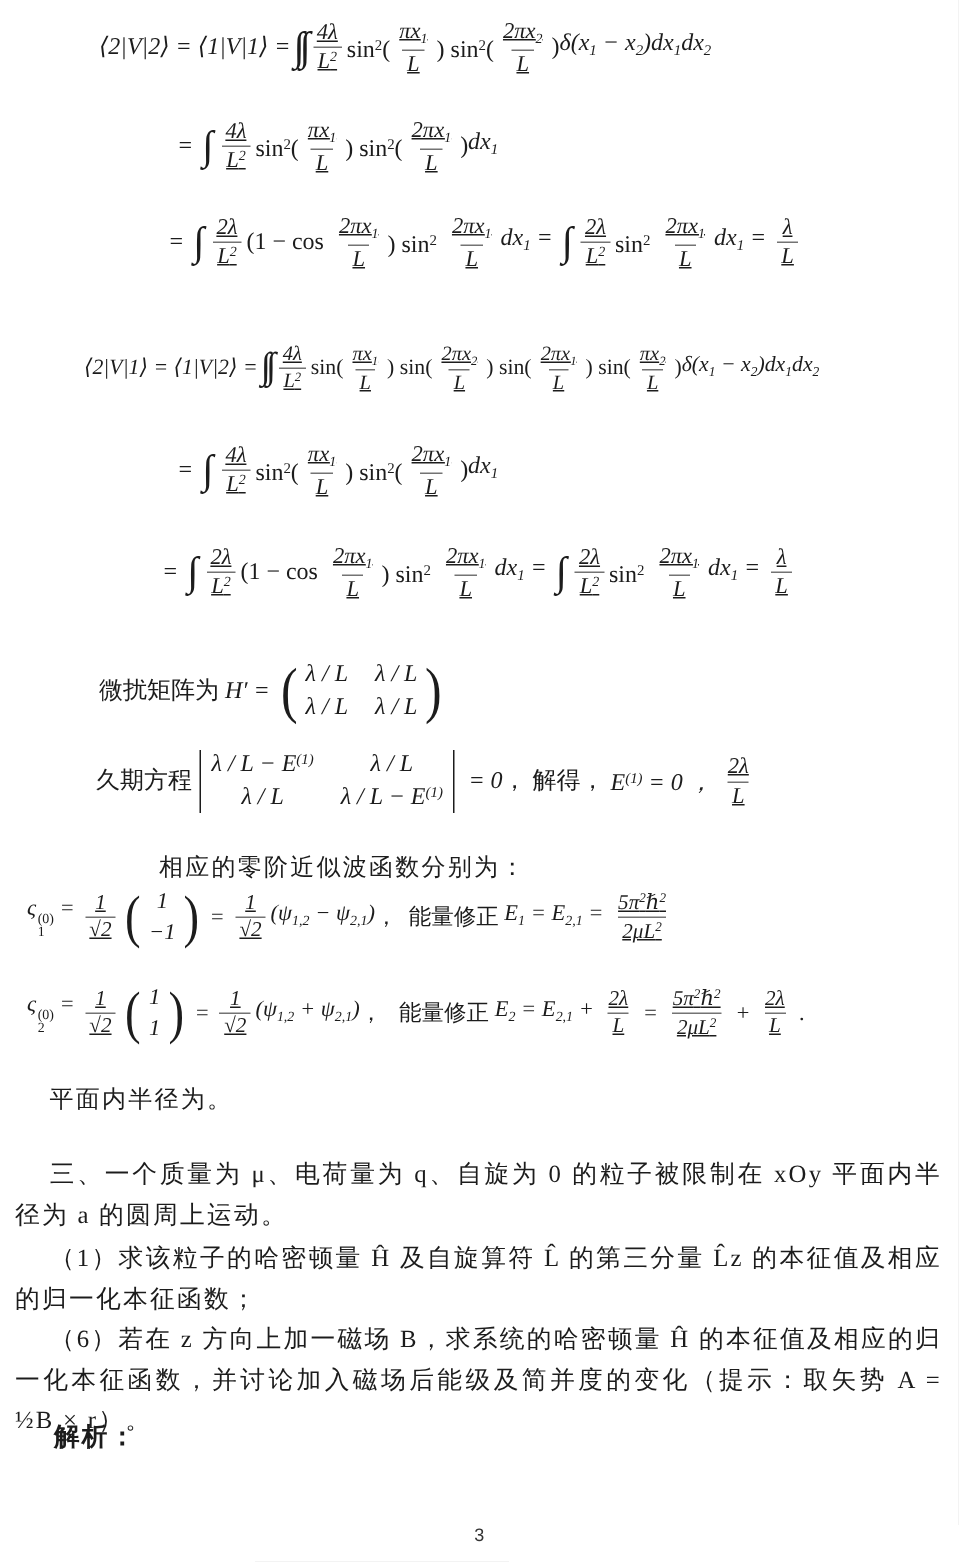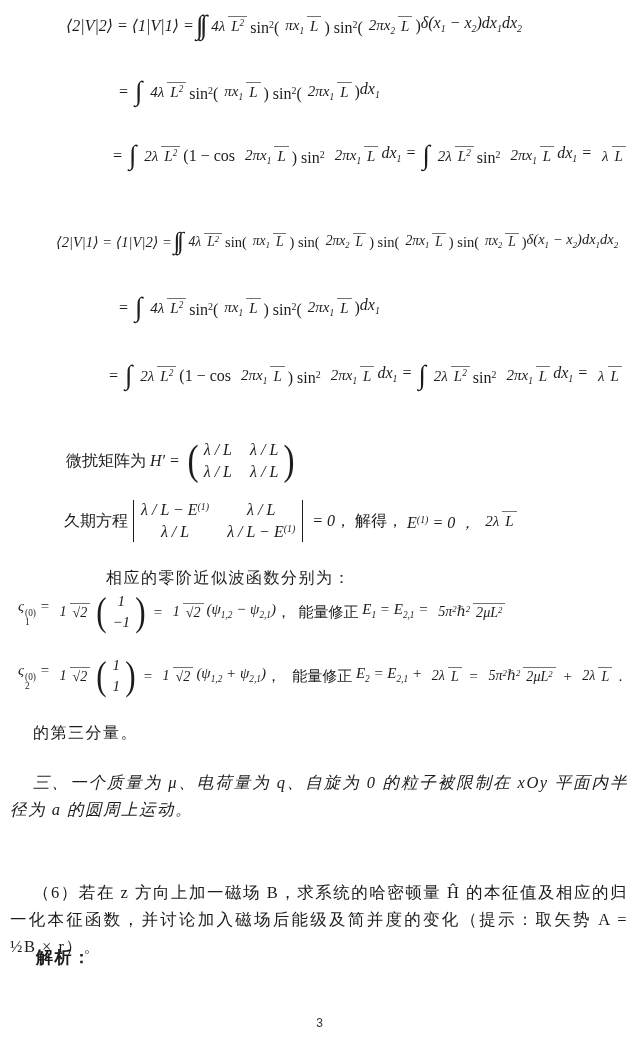--- a/index.html
+++ b/index.html
@@ -16,22 +16,22 @@
   .mi { font-style:italic; }
   .mu { font-style:normal; }
   .eq sub { font-size:62%; vertical-align:-0.4em; }
   .eq sup { font-size:62%; vertical-align:0.5em; }
   .supsub {
     display:inline-flex; flex-direction:column; align-items:flex-start;
     font-size:62%; line-height:1.05; vertical-align:-0.45em; margin-left:1px;
     font-style:normal;
   }
   .mfrac {
-    display:inline-flex; flex-direction:row; align-items:center;
-    font-size:0.94em; line-height:1.2; margin:0 3px; font-style:italic;
+    display:inline-flex; flex-direction:column; align-items:center;
+    font-size:0.94em; line-height:1.2; margin:0 3px; font-style:italic;text-decoration:underline;
   }
   .mfrac .num, .mfrac .den { padding:0 3px; text-align:center; }
   .mfrac .den { border-top:1px solid #737373; }
   .mint { font-size:1.7em; line-height:1; margin:0 2px; font-style:normal; }
   .mint .i2 { margin-left:-0.42em; }
   .mmat { display:inline-flex; align-items:center; margin:0 2px; }
   .mgrid {
     display:inline-grid; row-gap:2px; column-gap:18px; padding:0 4px;
     align-items:center; justify-items:center; font-style:italic; line-height:1.25;
   }
@@ -58,20 +58,21 @@
   <div class="eq" style="left:118px; top:78px;"><span class="mi">= </span><span class="mint"><span>∫</span></span><span class="mfrac"><span class="num"><span class="mi">4λ</span></span><span class="den"><span class="mi">L<sup>2</sup></span></span></span><span class="mu">sin<sup>2</sup>(</span><span class="mfrac"><span class="num"><span class="mi">πx<sub>1</sub></span></span><span class="den"><span class="mi">L</span></span></span><span class="mu">) sin<sup>2</sup>(</span><span class="mfrac"><span class="num"><span class="mi">2πx<sub>1</sub></span></span><span class="den"><span class="mi">L</span></span></span><span class="mu">)</span><span class="mi">dx<sub>1</sub></span></div>
   <div class="eq" style="left:112px; top:142px;"><span class="mi">= </span><span class="mint"><span>∫</span></span><span class="mfrac"><span class="num"><span class="mi">2λ</span></span><span class="den"><span class="mi">L<sup>2</sup></span></span></span><span class="mu">(1 − cos </span><span class="mfrac"><span class="num"><span class="mi">2πx<sub>1</sub></span></span><span class="den"><span class="mi">L</span></span></span><span class="mu">) sin<sup>2</sup> </span><span class="mfrac"><span class="num"><span class="mi">2πx<sub>1</sub></span></span><span class="den"><span class="mi">L</span></span></span><span class="mi">dx<sub>1</sub> = </span><span class="mint"><span>∫</span></span><span class="mfrac"><span class="num"><span class="mi">2λ</span></span><span class="den"><span class="mi">L<sup>2</sup></span></span></span><span class="mu">sin<sup>2</sup> </span><span class="mfrac"><span class="num"><span class="mi">2πx<sub>1</sub></span></span><span class="den"><span class="mi">L</span></span></span><span class="mi">dx<sub>1</sub> = </span><span class="mfrac"><span class="num"><span class="mi">λ</span></span><span class="den"><span class="mi">L</span></span></span></div>
   <div class="eq" style="left:56px; top:228px; font-size:14.5px;"><span class="mi">⟨2|V|1⟩ = ⟨1|V|2⟩ = </span><span class="mint"><span>∫</span><span class="i2">∫</span></span><span class="mfrac"><span class="num"><span class="mi">4λ</span></span><span class="den"><span class="mi">L<sup>2</sup></span></span></span><span class="mu">sin(</span><span class="mfrac"><span class="num"><span class="mi">πx<sub>1</sub></span></span><span class="den"><span class="mi">L</span></span></span><span class="mu">) sin(</span><span class="mfrac"><span class="num"><span class="mi">2πx<sub>2</sub></span></span><span class="den"><span class="mi">L</span></span></span><span class="mu">) sin(</span><span class="mfrac"><span class="num"><span class="mi">2πx<sub>1</sub></span></span><span class="den"><span class="mi">L</span></span></span><span class="mu">) sin(</span><span class="mfrac"><span class="num"><span class="mi">πx<sub>2</sub></span></span><span class="den"><span class="mi">L</span></span></span><span class="mu">)</span><span class="mi">δ(x<sub>1</sub> − x<sub>2</sub>)dx<sub>1</sub>dx<sub>2</sub></span></div>
   <div class="eq" style="left:118px; top:294px;"><span class="mi">= </span><span class="mint"><span>∫</span></span><span class="mfrac"><span class="num"><span class="mi">4λ</span></span><span class="den"><span class="mi">L<sup>2</sup></span></span></span><span class="mu">sin<sup>2</sup>(</span><span class="mfrac"><span class="num"><span class="mi">πx<sub>1</sub></span></span><span class="den"><span class="mi">L</span></span></span><span class="mu">) sin<sup>2</sup>(</span><span class="mfrac"><span class="num"><span class="mi">2πx<sub>1</sub></span></span><span class="den"><span class="mi">L</span></span></span><span class="mu">)</span><span class="mi">dx<sub>1</sub></span></div>
   <div class="eq" style="left:108px; top:362px;"><span class="mi">= </span><span class="mint"><span>∫</span></span><span class="mfrac"><span class="num"><span class="mi">2λ</span></span><span class="den"><span class="mi">L<sup>2</sup></span></span></span><span class="mu">(1 − cos </span><span class="mfrac"><span class="num"><span class="mi">2πx<sub>1</sub></span></span><span class="den"><span class="mi">L</span></span></span><span class="mu">) sin<sup>2</sup> </span><span class="mfrac"><span class="num"><span class="mi">2πx<sub>1</sub></span></span><span class="den"><span class="mi">L</span></span></span><span class="mi">dx<sub>1</sub> = </span><span class="mint"><span>∫</span></span><span class="mfrac"><span class="num"><span class="mi">2λ</span></span><span class="den"><span class="mi">L<sup>2</sup></span></span></span><span class="mu">sin<sup>2</sup> </span><span class="mfrac"><span class="num"><span class="mi">2πx<sub>1</sub></span></span><span class="den"><span class="mi">L</span></span></span><span class="mi">dx<sub>1</sub> = </span><span class="mfrac"><span class="num"><span class="mi">λ</span></span><span class="den"><span class="mi">L</span></span></span></div>
   <div class="eq" style="left:66px; top:440px;"><span class="mu">微扰矩阵为 </span><span class="mi">H′ = </span><span class="mmat"><span class="mparen">(</span><span class="mgrid" style="grid-template-columns: repeat(2, auto);"><span><span class="mi">λ / L</span></span><span><span class="mi">λ / L</span></span><span><span class="mi">λ / L</span></span><span><span class="mi">λ / L</span></span></span><span class="mparen">)</span></span></div>
   <div class="eq" style="left:64px; top:500px;"><span class="mu">久期方程</span><span class="mmat"><span class="mbar"></span><span class="mgrid" style="grid-template-columns: repeat(2, auto);"><span><span class="mi">λ / L − E<sup>(1)</sup></span></span><span><span class="mi">λ / L</span></span><span><span class="mi">λ / L</span></span><span><span class="mi">λ / L − E<sup>(1)</sup></span></span></span><span class="mbar"></span></span><span class="mi"> = 0</span><span class="mu">， 解得， </span><span class="mi">E<sup>(1)</sup> = 0 ， </span><span class="mfrac"><span class="num"><span class="mi">2λ</span></span><span class="den"><span class="mi">L</span></span></span></div>
   <div class="textline" style="left:70px; top:568px;margin-left:36px;">相应的零阶近似波函数分别为：</div>
   <div class="eq" style="left:18px; top:592px; font-size:15px;"><span class="mi">ς<span class="supsub"><span>(0)</span><span>1</span></span> = </span><span class="mfrac"><span class="num"><span class="mi">1</span></span><span class="den"><span class="mi">√2</span></span></span><span class="mmat"><span class="mparen">(</span><span class="mgrid" style="grid-template-columns: repeat(1, auto);"><span><span class="mi">1</span></span><span><span class="mi">−1</span></span></span><span class="mparen">)</span></span><span class="mi"> = </span><span class="mfrac"><span class="num"><span class="mi">1</span></span><span class="den"><span class="mi">√2</span></span></span><span class="mi">(ψ<sub>1,2</sub> − ψ<sub>2,1</sub>)</span><span class="mu">，  能量修正 </span><span class="mi">E<sub>1</sub> = E<sub>2,1</sub> = </span><span class="mfrac"><span class="num"><span class="mi">5π<sup>2</sup>ℏ<sup>2</sup></span></span><span class="den"><span class="mi">2μL<sup>2</sup></span></span></span></div>
   <div class="eq" style="left:18px; top:656px; font-size:15px;"><span class="mi">ς<span class="supsub"><span>(0)</span><span>2</span></span> = </span><span class="mfrac"><span class="num"><span class="mi">1</span></span><span class="den"><span class="mi">√2</span></span></span><span class="mmat"><span class="mparen">(</span><span class="mgrid" style="grid-template-columns: repeat(1, auto);"><span><span class="mi">1</span></span><span><span class="mi">1</span></span></span><span class="mparen">)</span></span><span class="mi"> = </span><span class="mfrac"><span class="num"><span class="mi">1</span></span><span class="den"><span class="mi">√2</span></span></span><span class="mi">(ψ<sub>1,2</sub> + ψ<sub>2,1</sub>)</span><span class="mu">，   能量修正 </span><span class="mi">E<sub>2</sub> = E<sub>2,1</sub> + </span><span class="mfrac"><span class="num"><span class="mi">2λ</span></span><span class="den"><span class="mi">L</span></span></span><span class="mi"> = </span><span class="mfrac"><span class="num"><span class="mi">5π<sup>2</sup>ℏ<sup>2</sup></span></span><span class="den"><span class="mi">2μL<sup>2</sup></span></span></span><span class="mi"> + </span><span class="mfrac"><span class="num"><span class="mi">2λ</span></span><span class="den"><span class="mi">L</span></span></span><span class="mi"> .</span></div>
-  <div class="textline" style="left:33px; top:723px;">的第三分量。</div>
+  <div class="textline" style="left:33px; top:723px;">平面内半径为。</div>
 
-  <p class="para" style="top:769px;font-style:italic;">三、一个质量为 μ、电荷量为 q、自旋为 0 的粒子被限制在 xOy 平面内半径为 a 的圆周上运动。</p>
+  <p class="para" style="top:769px;">三、一个质量为 μ、电荷量为 q、自旋为 0 的粒子被限制在 xOy 平面内半径为 a 的圆周上运动。</p>
+  <p class="para" style="top:825px;">（1）求该粒子的哈密顿量 Ĥ 及自旋算符 L̂ 的第三分量 L̂z 的本征值及相应的归一化本征函数；</p>
   <p class="para" style="top:879px;">（6）若在 z 方向上加一磁场 B，求系统的哈密顿量 Ĥ 的本征值及相应的归一化本征函数，并讨论加入磁场后能级及简并度的变化（提示：取矢势 A = ½B × r）。</p>
   <div class="analysis" style="top:946px;">解析：</div>
 
   <div class="pagenum">3</div>
 </div>
 
 </body></html>

